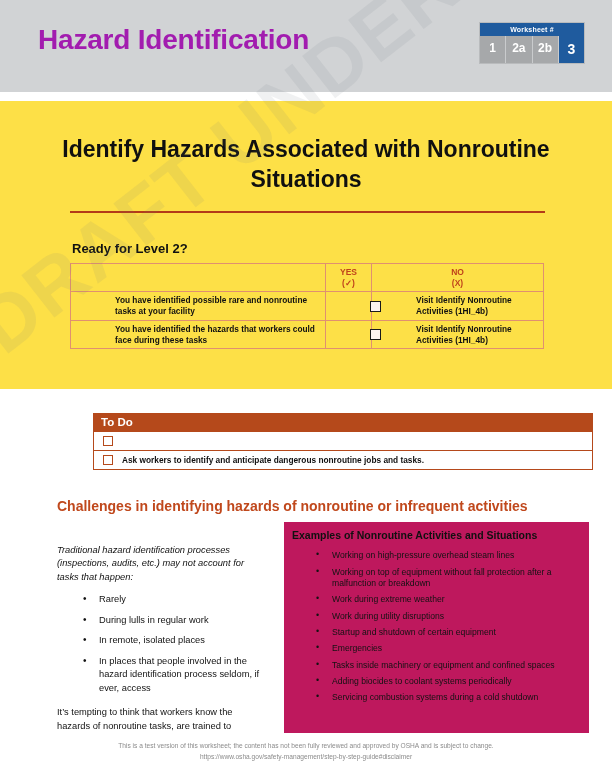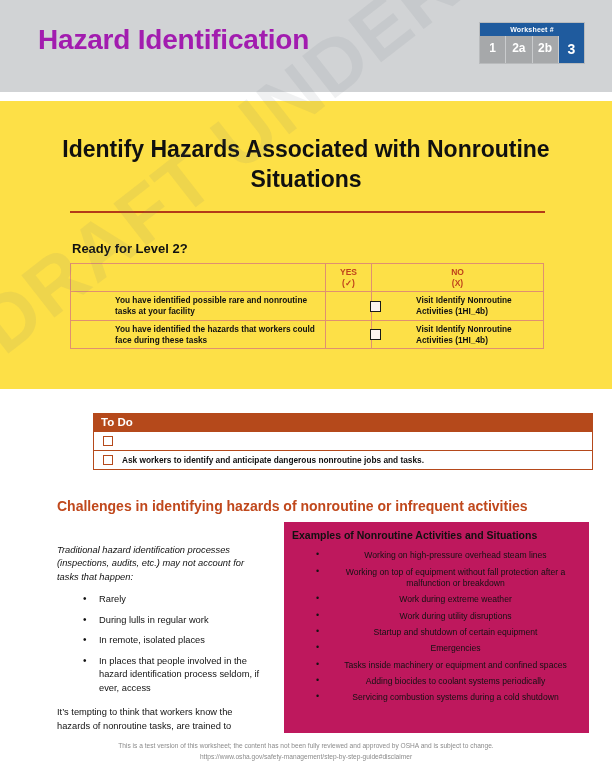--- a/index.html
+++ b/index.html
@@ -289,21 +289,20 @@
   #examples-title {
     font-size: 10.5px;
     font-weight: bold;
     color: #101010;
     line-height: 1.26;
   }
   #examples-list {
     margin: 8px 0 0 0;
     padding: 0 0 0 24px;
     list-style: none;
-    text-align: center;
   }
   #examples-list li {
     position: relative;
     font-size: 8.6px;
     color: #121212;
     line-height: 1.32;
     margin-bottom: 5px;
     padding-left: 16px;
   }
   #examples-list li::before {

